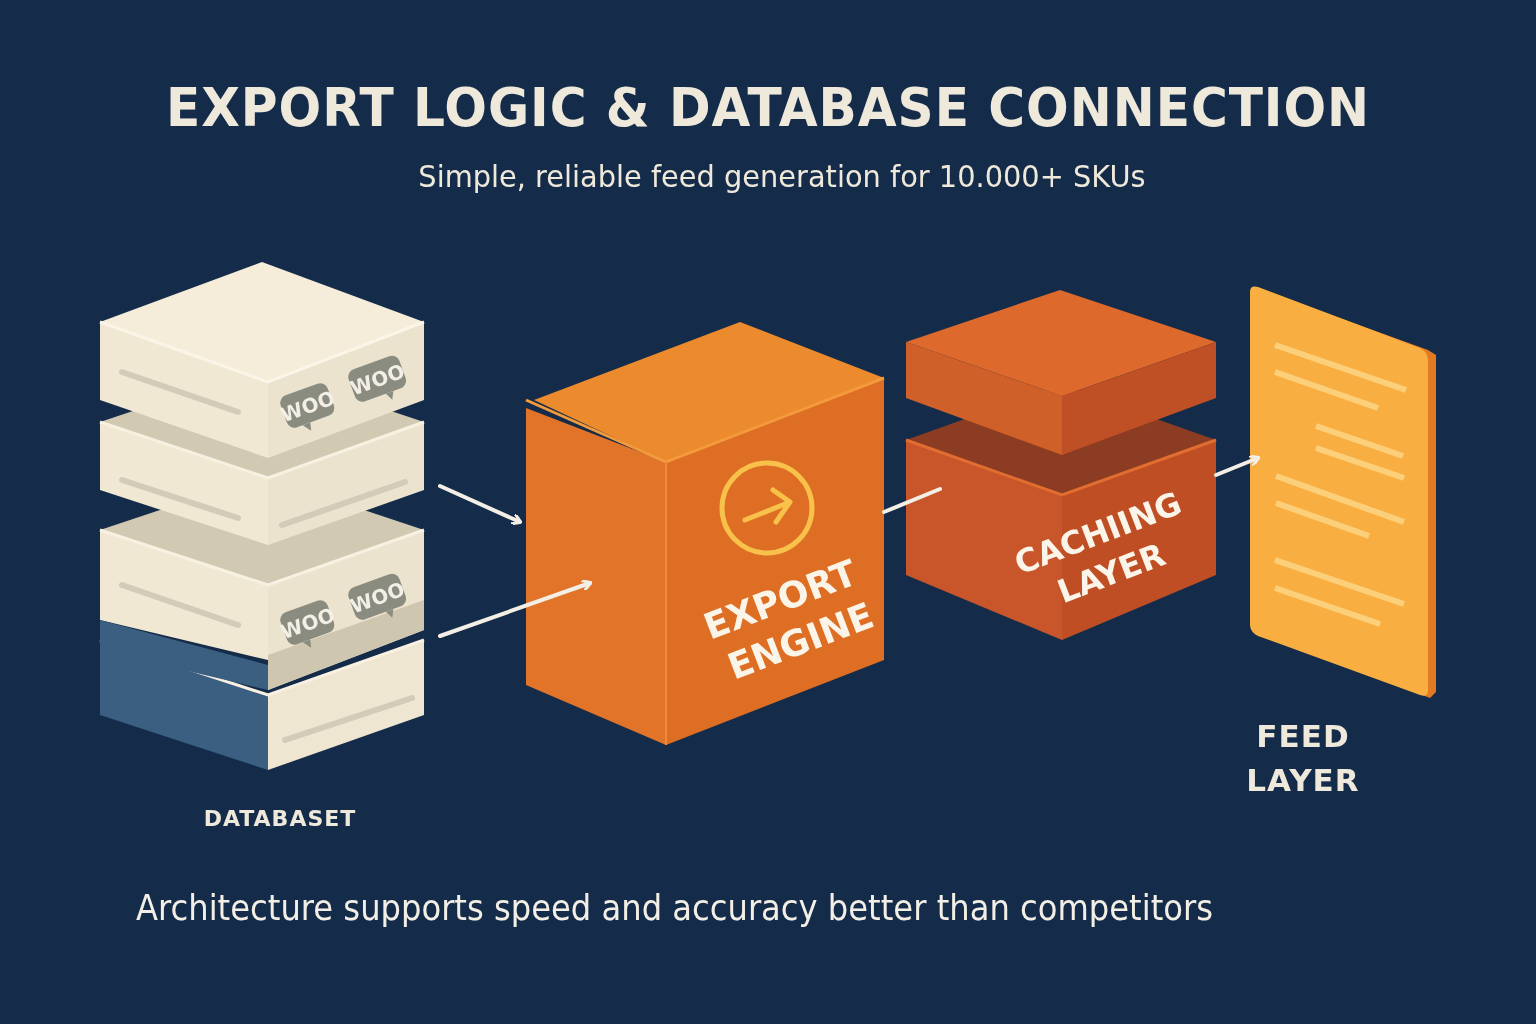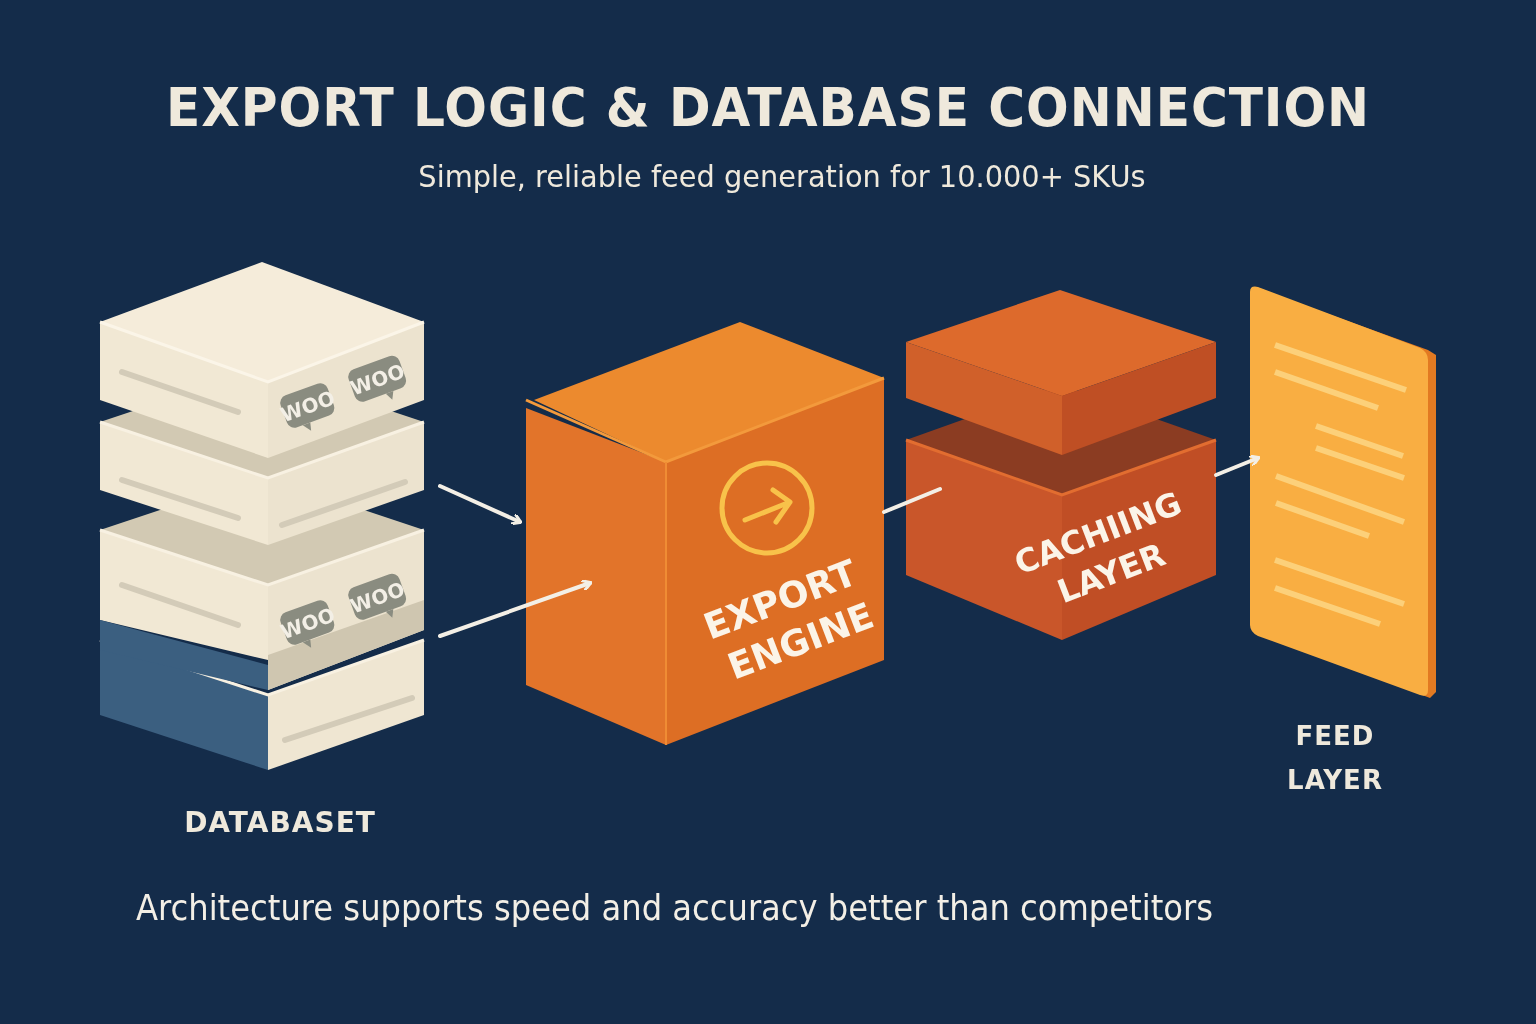--- a/index.html
+++ b/index.html
@@ -26,22 +26,22 @@
   .footer {
     position: absolute; left: 136px; top: 888px;
     color: #f3efe6; font-size: 35px;
     transform-origin: left center; transform: scaleX(0.92);
     white-space: nowrap;
   }
   .label {
     position: absolute; color: #efe9dc; font-weight: bold;
     text-align: center; letter-spacing: 1px;
   }
-  .lbl-db { left: 150px; top: 806px; width: 260px; font-size: 28px; }
-  .lbl-feed { left: 1230px; top: 714px; width: 210px; font-size: 26px; line-height: 44px; }
+  .lbl-db { left: 150px; top: 806px; width: 260px; font-size: 22px; }
+  .lbl-feed { left: 1198px; top: 714px; width: 210px; font-size: 31px; line-height: 44px; }
   svg.diagram { position: absolute; left: 0; top: 0; }
   .onbox { font-family: "DejaVu Sans", sans-serif; font-weight: bold; fill: #fbf4e8; }
 </style>
 </head>
 <body>
 
 <div class="title">EXPORT LOGIC &amp; DATABASE CONNECTION</div>
 <div class="subtitle">Simple, reliable feed generation for 10.000+ SKUs</div>
 
 <svg class="diagram" width="1536" height="1024" viewBox="0 0 1536 1024">

